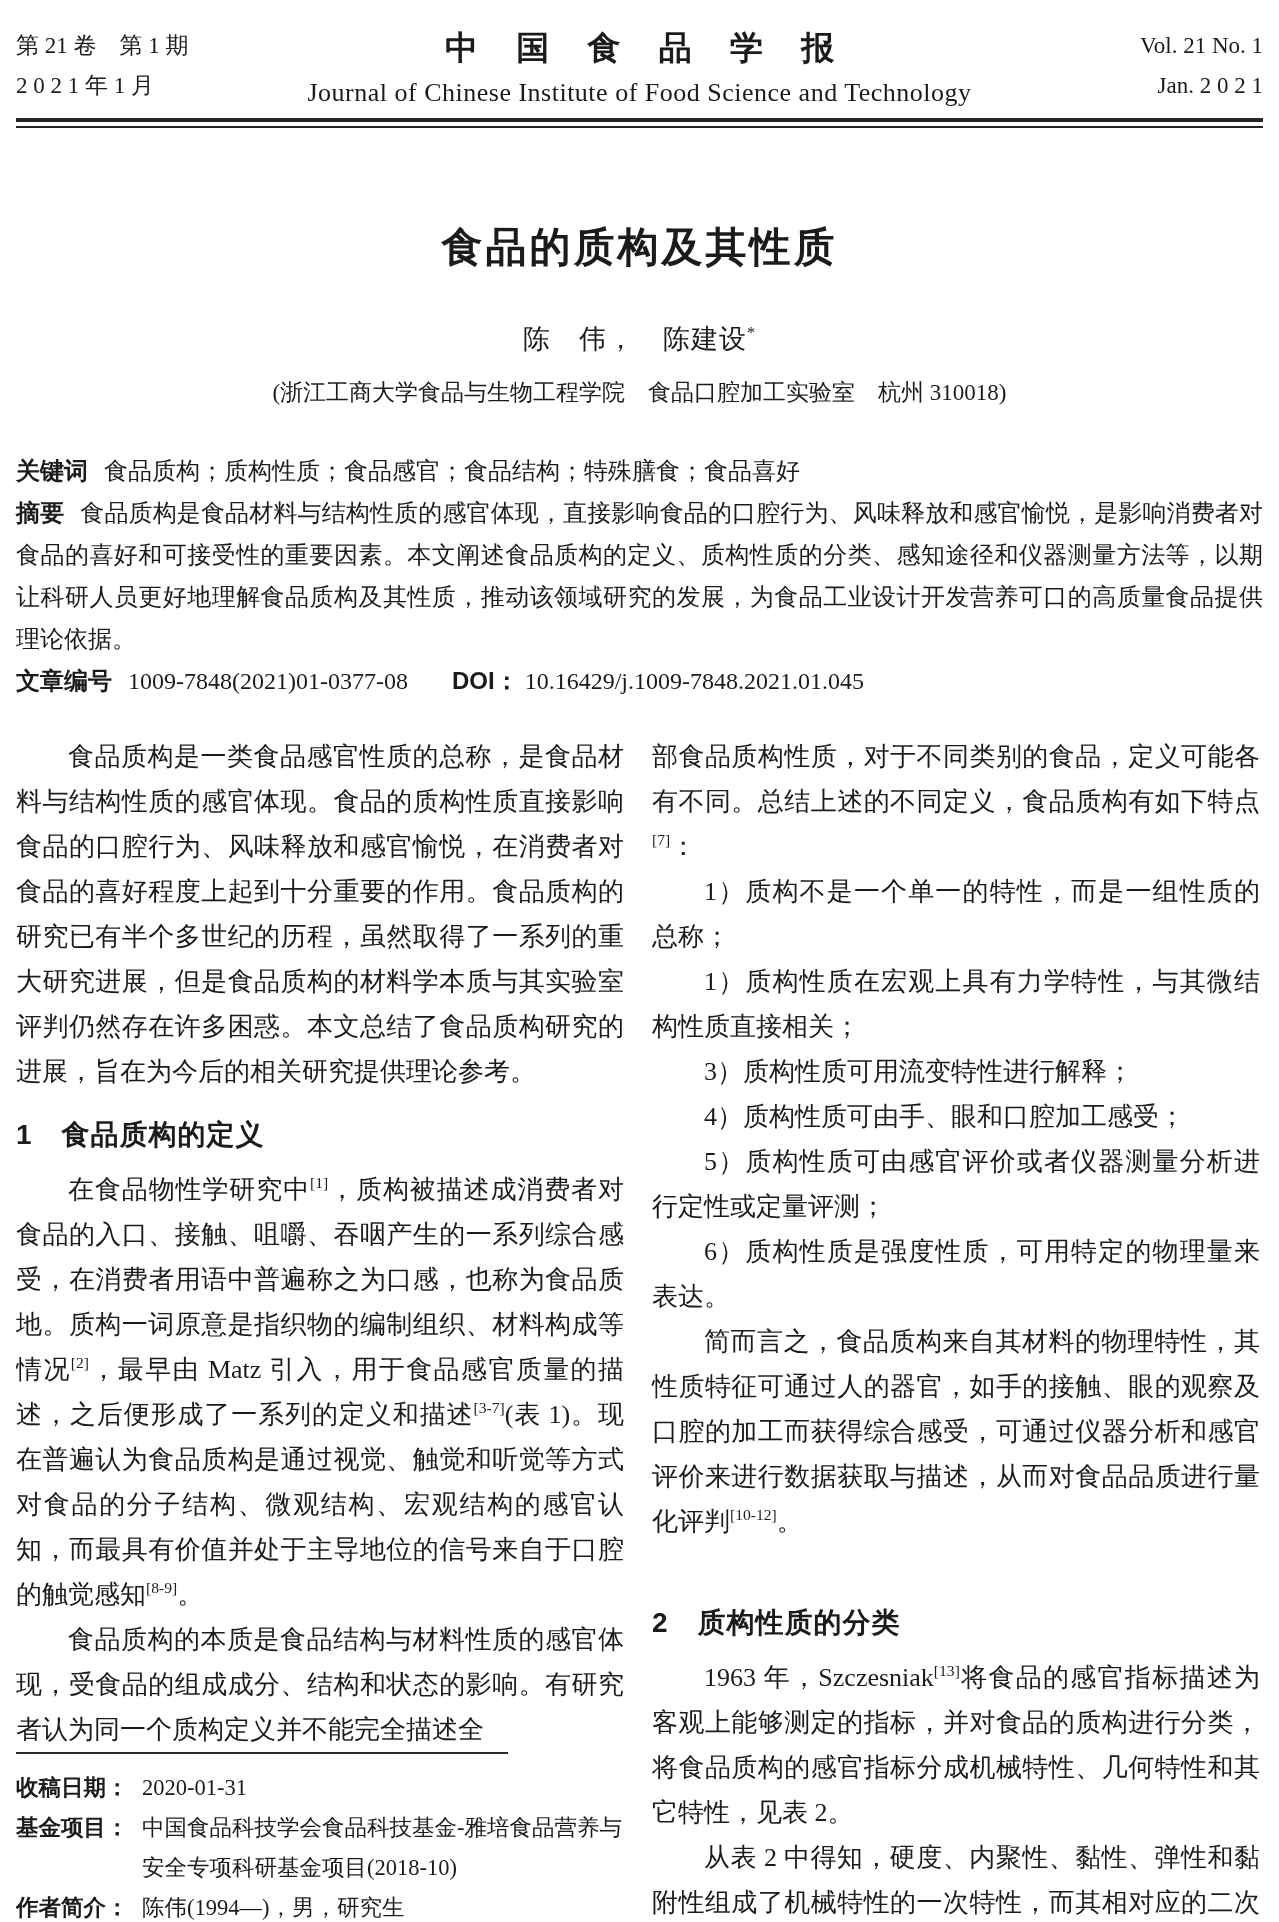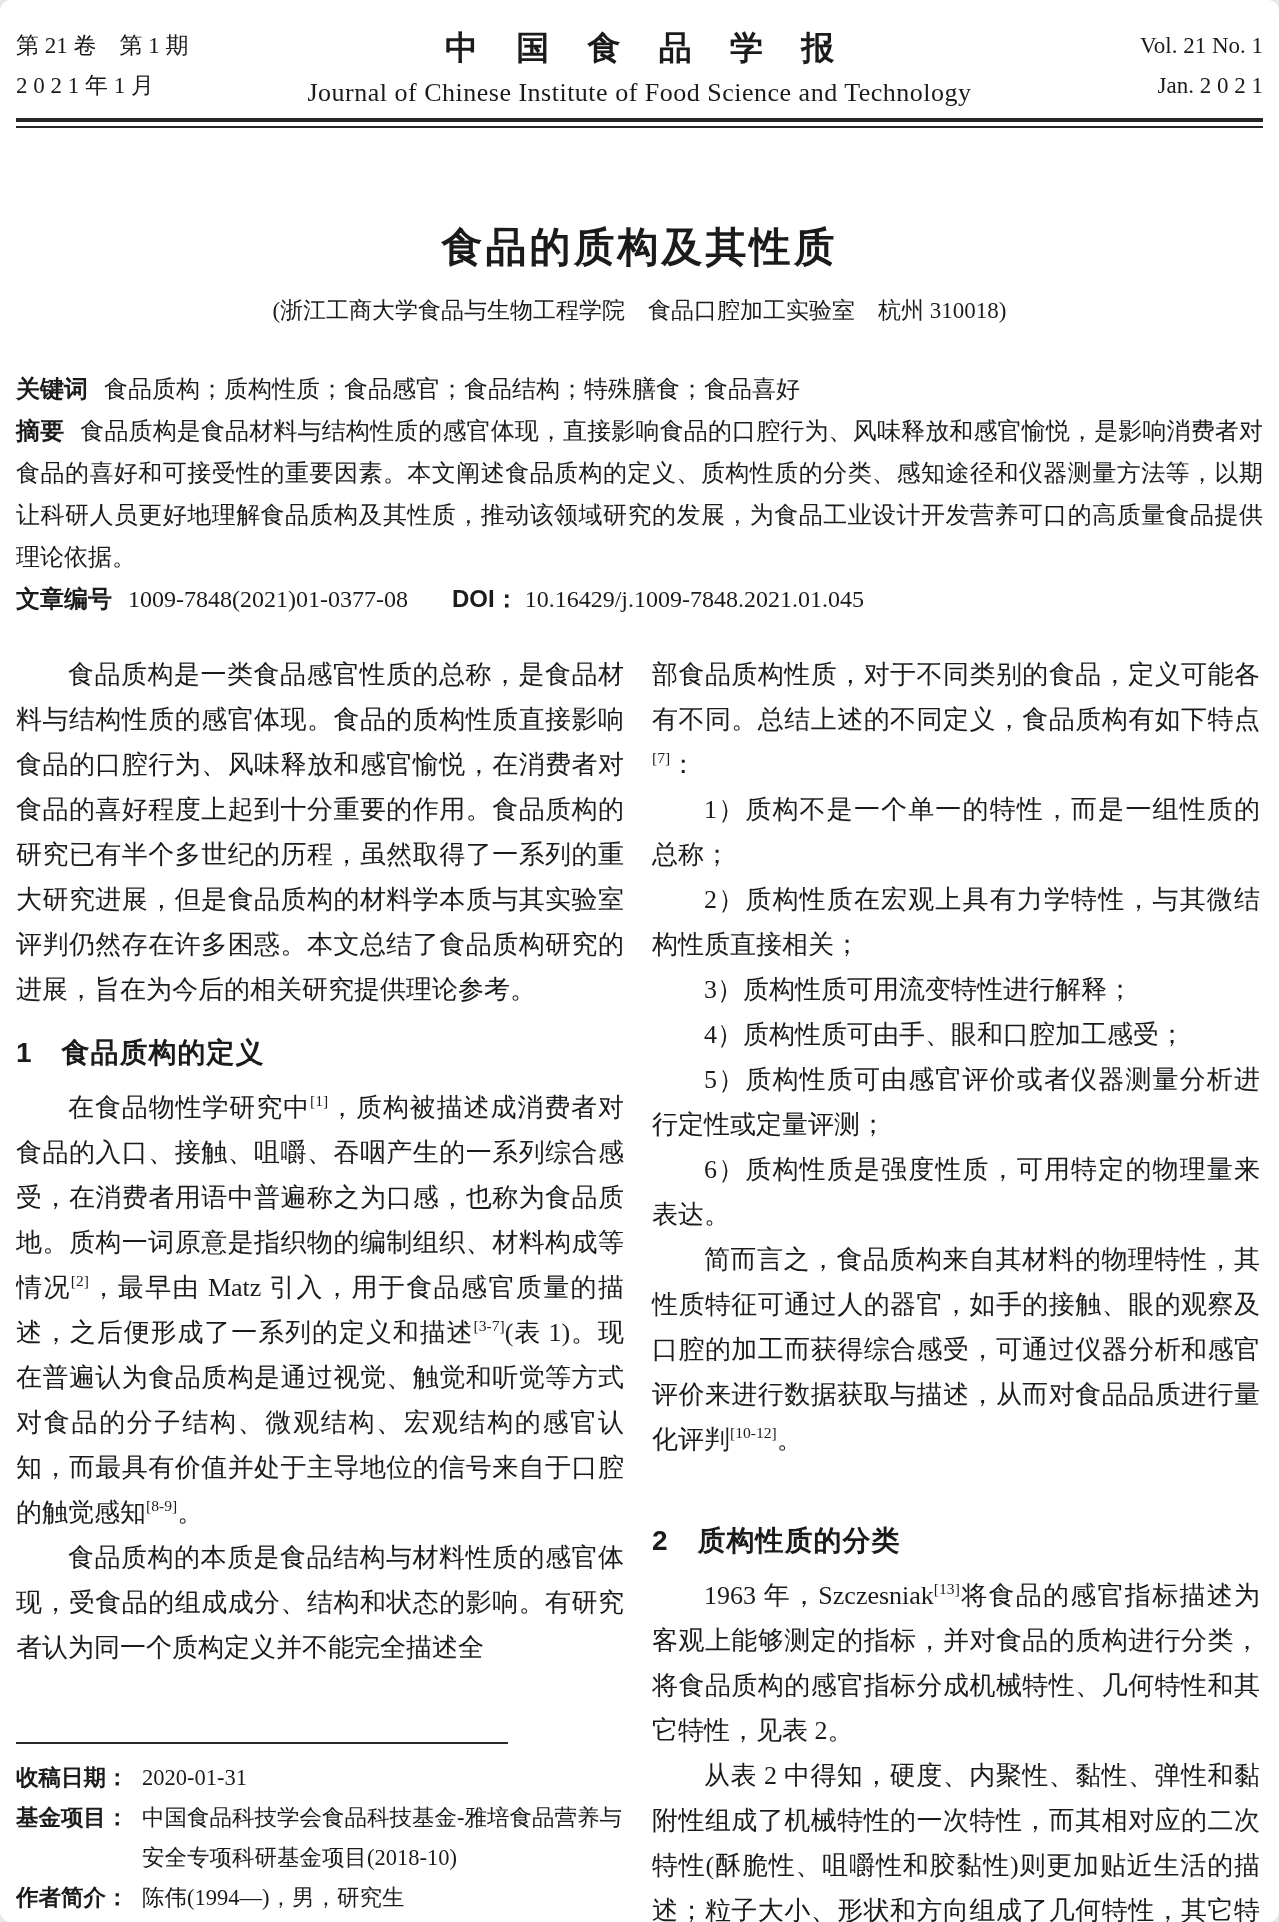--- a/index.html
+++ b/index.html
@@ -1,20 +1,20 @@
 <!DOCTYPE html>
 <html><head>
 <meta charset="utf-8">
 <style>
   html,body { margin:0; padding:0; background:#e8e8e8; }
   .page {
     width:1279px; height:1922px; margin:0 auto; background:#ffffff;
     color:#1b1b1b; box-sizing:border-box; padding:26px 16px 0;
     font-family:"Liberation Serif","DejaVu Serif",serif;
-    display:flex; flex-direction:column; overflow:hidden; position:relative;border-radius:11px;
+    display:flex; flex-direction:column; overflow:hidden; position:relative;
   }
   
   .mast { display:flex; justify-content:space-between; align-items:flex-start; }
   .mast-side { width:268px; font-size:23px; line-height:40px; white-space:nowrap; }
   .mast-right { text-align:right; }
   .mast-center { flex:1; text-align:center; }
   .journal-cn { font-size:33px; letter-spacing:15px; padding-left:15px; font-weight:700; }
   .journal-en { font-size:26px; margin-top:7px; letter-spacing:0.5px; }
   .double-rule { margin-top:10px; border-top:4px solid #262626; border-bottom:2px solid #262626; height:4px; }
   
@@ -68,20 +68,21 @@
       <div class="journal-en">Journal of Chinese Institute of Food Science and Technology</div>
     </div>
     <div class="mast-side mast-right">
       <div>Vol. 21  No. 1</div>
       <div>Jan.  2 0 2 1</div>
     </div>
   </div>
   <div class="double-rule"></div>
 
   <div class="title">食品的质构及其性质</div>
+  <div class="authors"><span>陈　伟，　陈建设</span><sup class="ref">*</sup></div>
   <div class="affiliation">(浙江工商大学食品与生物工程学院　食品口腔加工实验室　杭州 310018)</div>
 
   <div class="meta">
     <p><span class="label">关键词</span><span>食品质构；质构性质；食品感官；食品结构；特殊膳食；食品喜好</span></p>
     <p><span class="label">摘要</span><span>食品质构是食品材料与结构性质的感官体现，直接影响食品的口腔行为、风味释放和感官愉悦，是影响消费者对食品的喜好和可接受性的重要因素。本文阐述食品质构的定义、质构性质的分类、感知途径和仪器测量方法等，以期让科研人员更好地理解食品质构及其性质，推动该领域研究的发展，为食品工业设计开发营养可口的高质量食品提供理论依据。</span></p>
     <p><span class="label">文章编号</span><span>1009-7848(2021)01-0377-08</span><span class="label doi-label">DOI：</span><span>10.16429/j.1009-7848.2021.01.045</span></p>
   </div>
 
   <div class="columns">
 
@@ -96,21 +97,21 @@
         <p><span class="fn-label">收稿日期：</span><span>2020-01-31</span></p>
         <p><span class="fn-label">基金项目：</span><span>中国食品科技学会食品科技基金-雅培食品营养与安全专项科研基金项目(2018-10)</span></p>
         <p><span class="fn-label">作者简介：</span><span>陈伟(1994—)，男，研究生</span></p>
 
       </div>
     </div>
 
     <div class="col">
       <p class="cont"><span>部食品质构性质，对于不同类别的食品，定义可能各有不同。总结上述的不同定义，食品质构有如下特点</span><sup class="ref">[7]</sup><span>：</span></p>
       <p>1）质构不是一个单一的特性，而是一组性质的总称；</p>
-      <p>2）质构性质在宏观上具有力学特性，与其微结构性质直接相关；</p>
+      <p>1）质构性质在宏观上具有力学特性，与其微结构性质直接相关；</p>
       <p>3）质构性质可用流变特性进行解释；</p>
       <p>4）质构性质可由手、眼和口腔加工感受；</p>
       <p>5）质构性质可由感官评价或者仪器测量分析进行定性或定量评测；</p>
       <p>6）质构性质是强度性质，可用特定的物理量来表达。</p>
       <p><span>简而言之，食品质构来自其材料的物理特性，其性质特征可通过人的器官，如手的接触、眼的观察及口腔的加工而获得综合感受，可通过仪器分析和感官评价来进行数据获取与描述，从而对食品品质进行量化评判</span><sup class="ref">[10-12]</sup><span>。</span></p>
       <div class="sec-head gap-top">2　质构性质的分类</div>
       <p><span>1963 年，Szczesniak</span><sup class="ref">[13]</sup><span>将食品的感官指标描述为客观上能够测定的指标，并对食品的质构进行分类，将食品质构的感官指标分成机械特性、几何特性和其它特性，见表 2。</span></p>
       <p>从表 2 中得知，硬度、内聚性、黏性、弹性和黏附性组成了机械特性的一次特性，而其相对应的二次特性(酥脆性、咀嚼性和胶黏性)则更加贴近生活的描述；粒子大小、形状和方向组成了几何特性，其它特性则有水分含量和脂肪含量。该表把能</p>
     </div>
 

